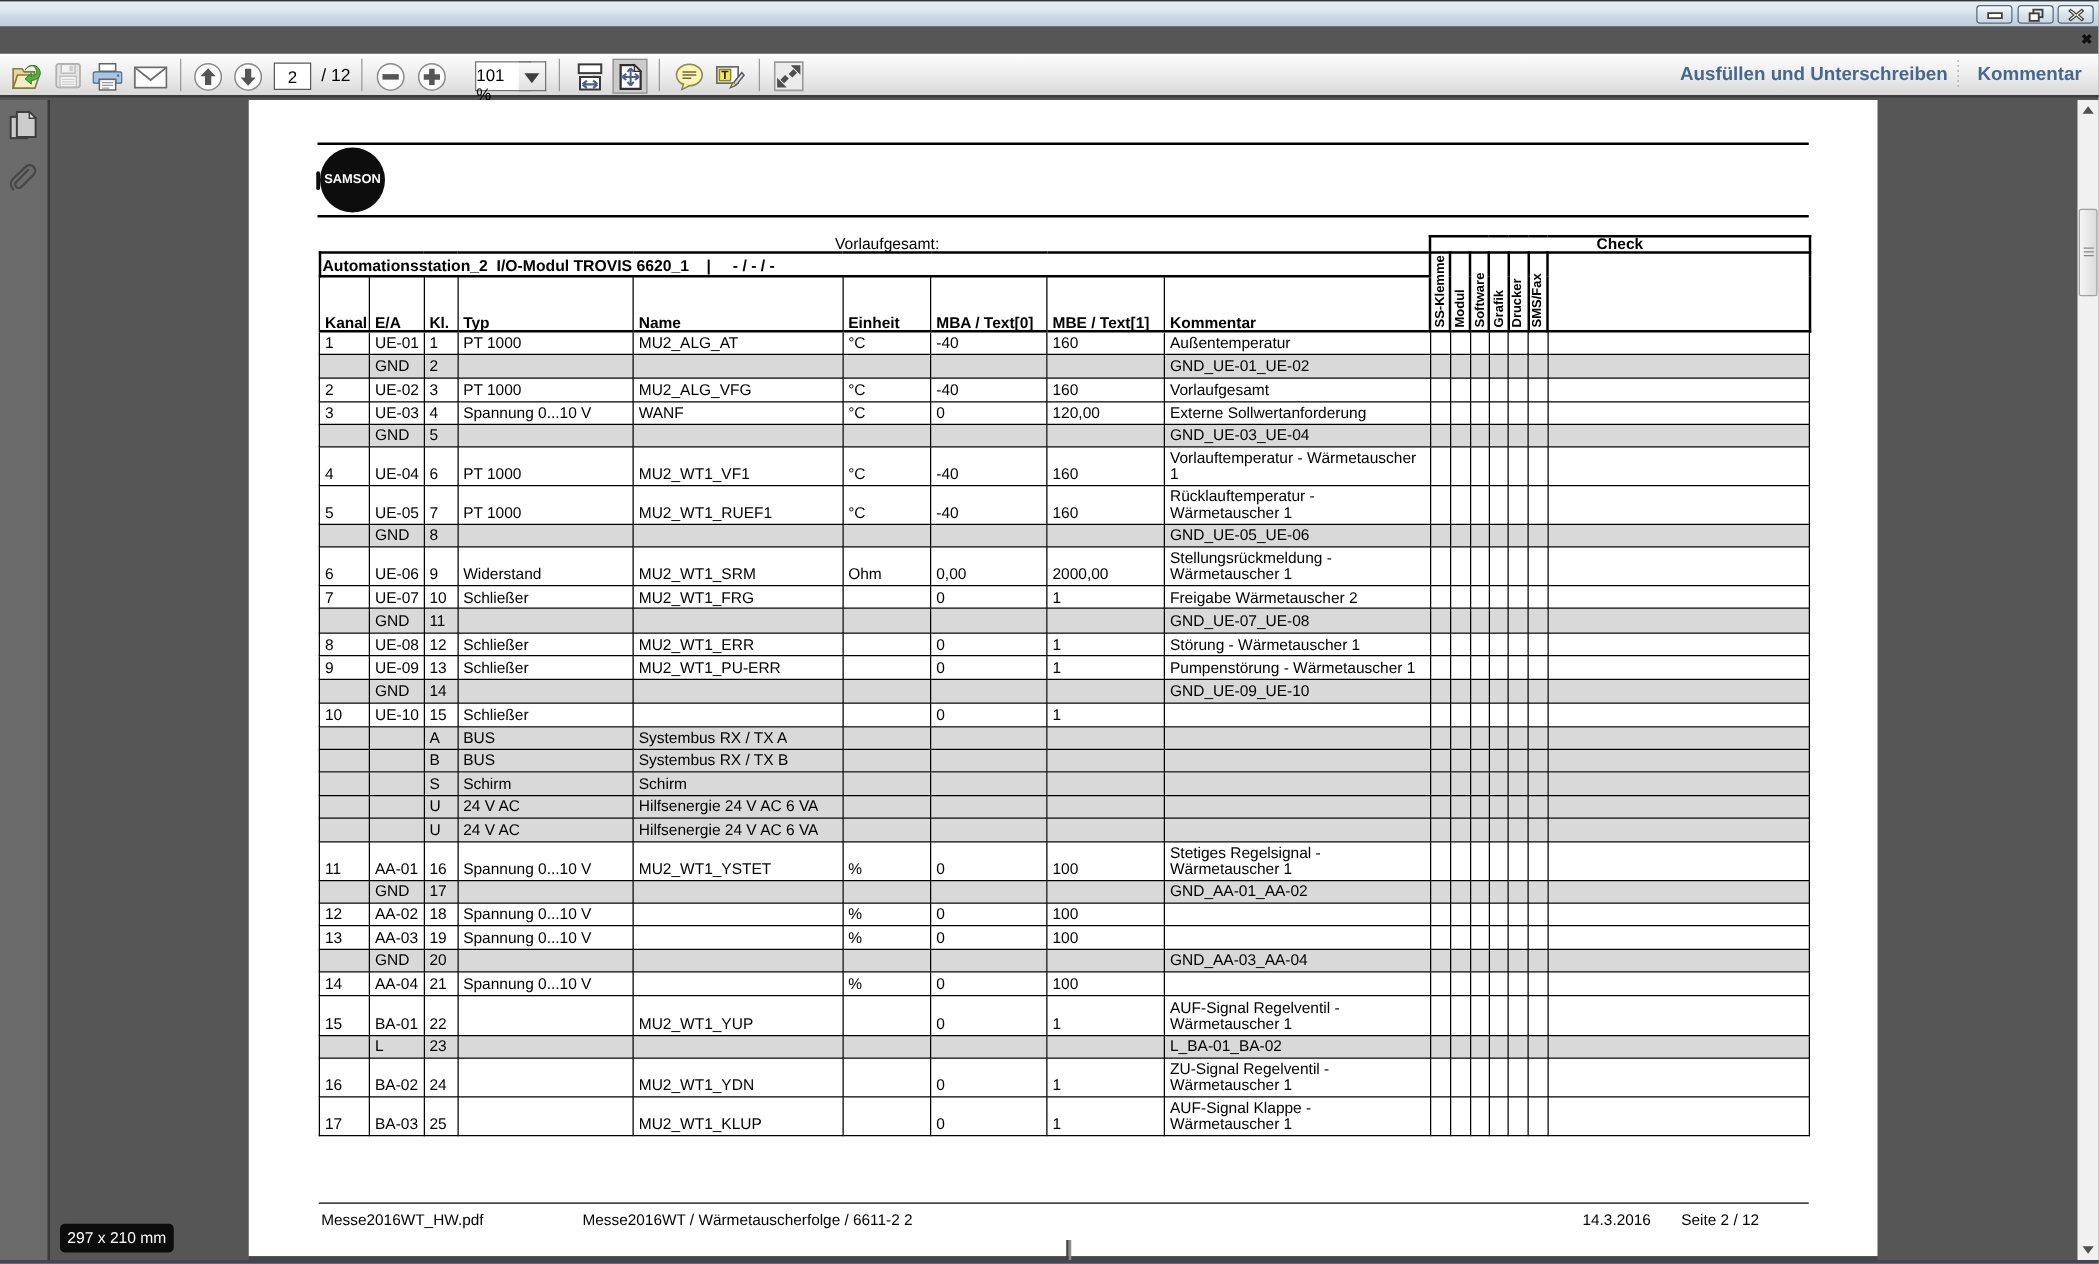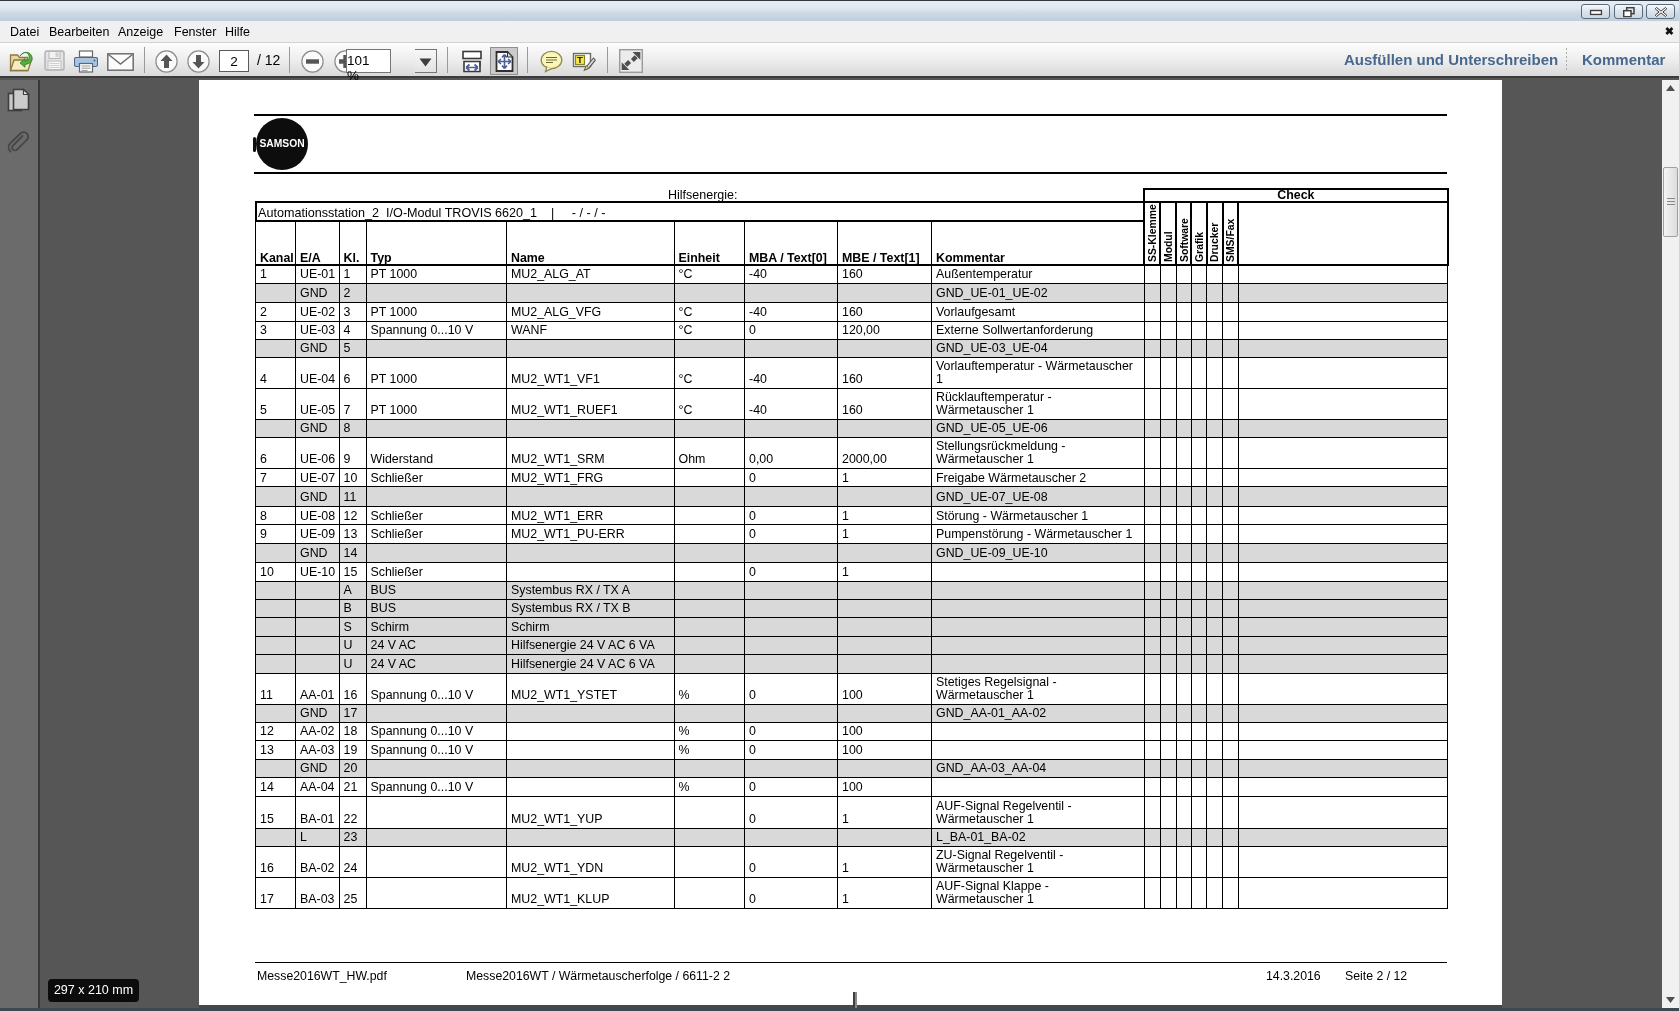--- a/index.html
+++ b/index.html
@@ -84,21 +84,21 @@
   <div id="bottomstrip"></div>
   <div style="position:absolute;left:853px;top:992px;width:2px;height:16px;background:#3f3f3f"></div>
   <div style="position:absolute;left:855px;top:992px;width:2px;height:16px;background:#8a8a8a"></div>
 
   <div class="rule" style="left:254px;top:113.5px;width:1193px;height:2px"></div>
   <div class="rule" style="left:254px;top:171.5px;width:1193px;height:2px"></div>
   <div id="logo">
       <div id="logotxt">SAMSON</div>
     </div>
   <div id="logomark"></div>
-  <div id="unterschrift">Hilfsenergie:</div>
+  <div id="unterschrift">Vorlaufgesamt:</div>
   <table id="doctable">
     <colgroup>
       <col style="width:40px">
         <col style="width:43.5px">
         <col style="width:27px">
         <col style="width:140.5px">
       <col style="width:167.5px">
         <col style="width:70.5px">
         <col style="width:93px">
         <col style="width:94px">
@@ -678,21 +678,21 @@
           <td></td>
         </tr>
   </tbody>
     </table>
   <div class="vt" style="left:1159.5px;top:247.5px">SS-Klemme</div>
     <div class="vt" style="left:1175.5px;top:247.5px">Modul</div>
     <div class="vt" style="left:1191.5px;top:247.5px">Software</div>
     <div class="vt" style="left:1206.5px;top:247.5px">Grafik</div>
     <div class="vt" style="left:1222.0px;top:247.5px">Drucker</div>
     <div class="vt" style="left:1238.0px;top:247.5px">SMS/Fax</div>
-  <div style="position:absolute;left:258px;top:205.5px;font-weight:normal;font-size:12.6px;font-family:'Liberation Sans',sans-serif;white-space:pre;">Automationsstation_2  I/O-Modul TROVIS 6620_1    |     - / - / -</div>
+  <div style="position:absolute;left:258px;top:205.5px;font-weight:bold;font-size:12.6px;font-family:'Liberation Sans',sans-serif;white-space:pre;">Automationsstation_2  I/O-Modul TROVIS 6620_1    |     - / - / -</div>
   <div class="rule" style="left:255px;top:961.5px;width:1192px;height:1.5px"></div>
   <div id="footer1">Messe2016WT_HW.pdf</div>
   <div id="footer2">Messe2016WT / Wärmetauscherfolge / 6611-2 2</div>
   <div id="footer3">14.3.2016</div>
   <div id="footer4">Seite 2 / 12</div>
   <div id="tooltip">297 x 210 mm</div>
 
   <div id="titlebar">
     <div class="winbtn" style="right:69px;width:29px">
         <svg width="13" height="7">
@@ -704,27 +704,20 @@
           <rect x="4.2" y="1.2" width="7.3" height="6" fill="none" stroke="#3f3f3f" stroke-width="1.5"></rect>
           <rect x="1.2" y="4.2" width="7.3" height="6" fill="#fdfdfd" stroke="#3f3f3f" stroke-width="1.5"></rect>
         </svg>
       </div>
     <div class="winbtn" style="right:4px;width:29px">
         <svg width="13" height="11">
           <path d="M2 1 L6.5 4.6 L11 1 L12.3 2.3 L8.4 5.5 L12.3 8.7 L11 10 L6.5 6.4 L2 10 L0.7 8.7 L4.6 5.5 L0.7 2.3 z" fill="#fdfdfd" stroke="#3f3f3f" stroke-width="1"></path>
         </svg>
       </div>
   </div>
-  <div id="menubar">
-    <span class="mi" style="left:10px">Datei</span>
-    <span class="mi" style="left:49px">Bearbeiten</span>
-    <span class="mi" style="left:118px">Anzeige</span>
-    <span class="mi" style="left:174px">Fenster</span>
-    <span class="mi" style="left:225px">Hilfe</span>
-  </div>
   <div id="menux">✖</div>
   <div id="toolbar">
 
     <svg class="ticon" style="left:9px" width="24" height="23" viewBox="0 0 24 23">
       <path d="M1.5 20.5 V5 h7 l2 2.5 h8 V20.5 z" fill="#e7d79a" stroke="#8a7a40" stroke-width="1.3"></path>
       <path d="M1.5 20.5 L5 10 h17.5 L19 20.5 z" fill="#f4ecc3" stroke="#8a7a40" stroke-width="1.3"></path>
       <path d="M11 6 c4-5 8-4 9 0 c0.8 2.8-1 5-4 5.2 l0-2.6 l-5 4.4 l5 4.3 l0-2.9 c5-0.3 8-3.6 7-7.4 c-1.2-5-8-7-12-1z" fill="#52b043" stroke="#2e7d27" stroke-width="0.8"></path>
     </svg>
     <svg class="ticon" style="left:44px" width="21" height="21" viewBox="0 0 21 21">
       <rect x="1" y="1" width="19" height="19" rx="2" fill="#e4e4e4" stroke="#b0b0b0" stroke-width="1.4"></rect>
@@ -756,21 +749,21 @@
       font-size:13.5px;text-align:center;line-height:21px;">2</div>
     <div style="position:absolute;left:257px;top:9px;font-size:14px;">/ 12</div>
     <svg class="ticon" style="left:301px" width="23" height="23" viewBox="0 0 23 23">
       <circle cx="11.5" cy="11.5" r="10.6" fill="#fbfbfb" stroke="#8c8c8c" stroke-width="1.2"></circle>
       <rect x="5" y="9.3" width="13" height="4.4" fill="#555"></rect>
     </svg>
     <svg class="ticon" style="left:334px" width="23" height="23" viewBox="0 0 23 23">
       <circle cx="11.5" cy="11.5" r="10.6" fill="#fbfbfb" stroke="#8c8c8c" stroke-width="1.2"></circle>
       <path d="M9.3 5 h4.4 v4.3 H18 v4.4 h-4.3 V18 H9.3 v-4.3 H5 V9.3 h4.3 z" fill="#555"></path>
     </svg>
-    <div style="position:absolute;left:346px;top:6px;width:45px;height:24px;border:1px solid #757575;background:#fff">
+    <div style="position:absolute;left:380px;top:6px;width:45px;height:24px;border:1px solid #757575;background:#fff">
       <div style="position:absolute;right:7px;top:3px;font-size:13.5px;">101 %</div>
     </div>
     <div style="position:absolute;left:415px;top:6px;width:22px;height:24px;border:1px solid #757575;border-left:none;background:linear-gradient(#f8f8f8,#e2e2e2);">
       <svg style="position:absolute;left:4px;top:8px" width="13" height="9">
           <path d="M0.5 0.5 h12 L6.5 8.5 z" fill="#3d3d3d"></path>
         </svg>
     </div>
     <svg class="ticon" style="left:461px" width="22" height="23" viewBox="0 0 22 23">
       <rect x="2" y="1.5" width="18" height="7" fill="#fff" stroke="#3a3a3a" stroke-width="1.6"></rect>
       <path d="M3 21.5 V11.5 h11 l5 0 v10 z M14 11.5 l5 0 l-5-0.01 z" fill="#fff" stroke="#3a3a3a" stroke-width="1.6"></path>

